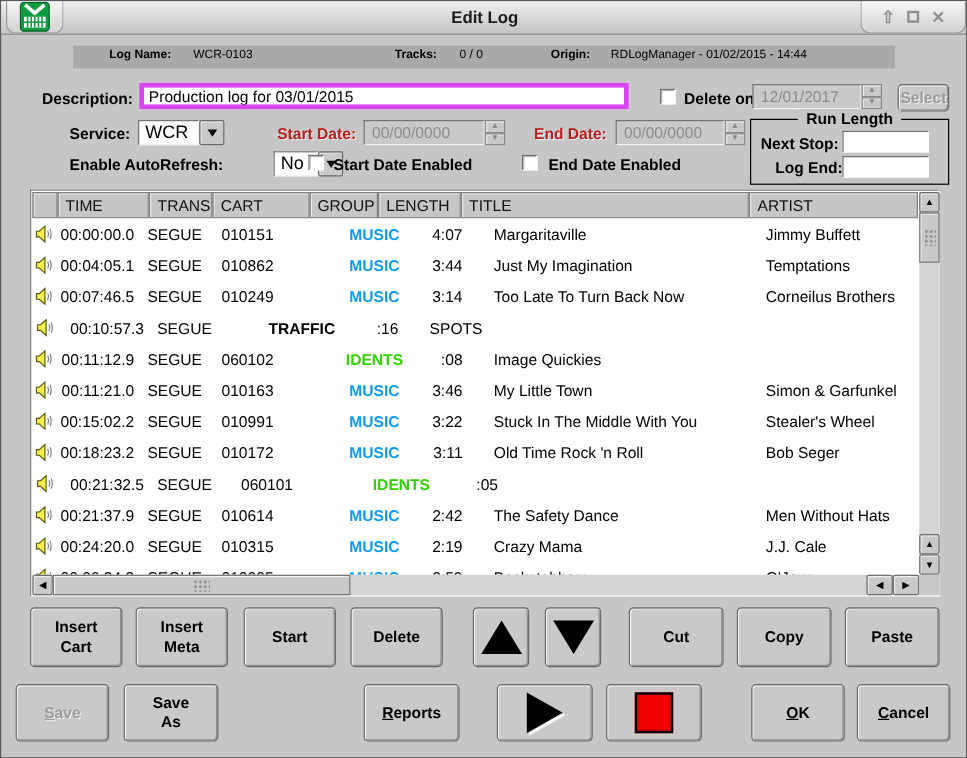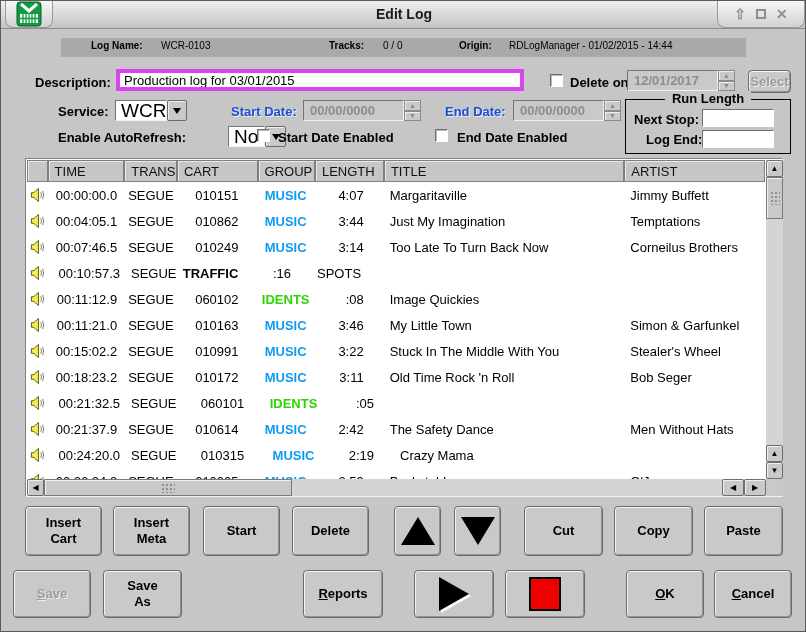--- a/index.html
+++ b/index.html
@@ -21,44 +21,44 @@
   .wbox { width:10px; height:10px; border:2px solid #8f8f8f; display:inline-block; }
 
   
   .infobar { position:absolute; left:60px; top:37px; width:685px; height:19px;
              background:#a9a9a9; }
   .infobar span { position:absolute; top:2px; font-size:10px; white-space:nowrap; }
   .ib-label { font-weight:bold; }
 
   
   .lbl { position:absolute; font-size:13px; font-weight:bold; color:#000; white-space:nowrap; }
-  .lbl.dis { color:#1d4ed8; text-shadow:1px 1px 0 #eeeeee; }
+  .lbl.dis { color:#b91c1c; text-shadow:1px 1px 0 #eeeeee; }
   .desc-input { position:absolute; left:115px; top:68px; width:408px; height:22px;
                 border:4px solid #d946ef; background:#fff; font-family:"Liberation Sans",sans-serif;
                 font-size:13px; padding:0 4px; }
   .cb { position:absolute; width:13px; height:13px; background:#fff;
         border:1px solid; border-color:#6f6f6f #fdfdfd #fdfdfd #6f6f6f;
         box-shadow:inset 1px 1px 0 #b9b9b9; }
   .btn { position:absolute; background:#c9c9c9; border:1px solid #6b6b6b; border-radius:4px;
          box-shadow:inset 1px 1px 0 #f2f2f2, inset -1px -1px 0 #929292;
          font-weight:bold; font-size:13px; color:#000; display:flex; align-items:center;
          justify-content:center; text-align:center; white-space:pre-line; line-height:1.2;
          font-family:"Liberation Sans",sans-serif; }
   .btn.disabled { color:#9c9c9c; text-shadow:1px 1px 0 #ececec; }
   .combo { position:absolute; display:flex; height:21px; }
   .cfield { flex:1; background:#fff; border:1px solid; border-color:#757575 #f2f2f2 #f2f2f2 #757575;
-            font-size:19px; display:flex; align-items:center; padding-left:5px; }
+            font-size:15px; display:flex; align-items:center; padding-left:5px; }
   .cbtn { width:21px; background:#c9c9c9; border:1px solid #6b6b6b; border-radius:2px;
           box-shadow:inset 1px 1px 0 #eee; display:flex; align-items:center; justify-content:center; }
   .tri-dn-s { width:0; height:0; border-left:4px solid transparent; border-right:4px solid transparent;
               border-top:6px solid #000; }
   .spin { position:absolute; display:flex; height:21px; }
   .sfield { flex:1; background:#c9c9c9; color:#8d8d8d; font-size:13px;
             border:1px solid; border-color:#757575 #f0f0f0 #f0f0f0 #757575;
-            display:flex; align-items:center; padding-left:6px;font-weight:bold; }
+            display:flex; align-items:center; padding-left:6px; }
   .sbtns { width:17px; display:flex; flex-direction:column; }
   .sb { flex:1; background:#c9c9c9; border:1px solid #8a8a8a; box-shadow:inset 1px 1px 0 #ededed;
         display:flex; align-items:center; justify-content:center; color:#8a8a8a; font-size:7px; line-height:1; }
   .gbox { position:absolute; border:1px solid #000; }
   .gtitle { position:absolute; top:-9px; left:50%; transform:translateX(-50%);
             background:#c6c6c6; padding:0 7px; font-size:13px; font-weight:bold; white-space:nowrap; }
   .rl-field { position:absolute; width:72px; height:18px; background:#fff;
               border:1px solid; border-color:#6f6f6f #fff #fff #6f6f6f; }
 
   
@@ -72,21 +72,21 @@
            background:#fff; overflow:hidden; }
   .trow { display:flex; height:26px; }
   .c { display:flex; align-items:center; font-size:13px; color:#000; overflow:hidden; white-space:nowrap; }
   .h0,.c0 { width:21px; }  .h1,.c1 { width:79px; }  .h2,.c2 { width:54px; }
   .h3,.c3 { width:83px; }  .h4,.c4 { width:59px; }  .h5,.c5 { width:71px; }
   .h6,.c6 { width:248px; } .h7,.c7 { width:145px; }
   .c0 { justify-content:center; }
   .c1 { justify-content:flex-end; padding-right:7px; }
   .c2 { padding-left:4px; }
   .c3 { justify-content:center; }
-  .c4 { justify-content:center; font-weight:bold; }
+  .c4 { justify-content:center; font-weight:bold;margin-left:41px; }
   .c5 { justify-content:flex-end; padding-right:20px; }
   .c6,.c7 { padding-left:6px;text-align:center; }
 
   
   .vsb { position:absolute; left:740px; top:1px; width:17px; height:319px; background:#d4d4d4; }
   .hsb { position:absolute; left:1px; top:320px; width:739px; height:17px; background:#d4d4d4; }
   .corner { position:absolute; left:740px; top:320px; width:17px; height:17px; background:#c9c9c9; }
   .sbtn { position:absolute; background:#c9c9c9; border:1px solid #6f6f6f; border-radius:2px;
           box-shadow:inset 1px 1px 0 #efefef; display:flex; align-items:center; justify-content:center;
           color:#000; font-size:8px; line-height:1; }
@@ -359,20 +359,21 @@
               <polygon points="9,1 4,5.5 1.5,5.5 1.5,10.5 4,10.5 9,15" fill="#f5ee4e" stroke="#555500" stroke-width="1"></polygon>
               <path d="M11.5,5 Q13,8 11.5,11 M13.5,3.5 Q15.6,8 13.5,12.5" stroke="#777" stroke-width="1" fill="none"></path>
             </svg>
           </span>
           <span class="c c1">00:24:20.0</span>
           <span class="c c2">SEGUE</span>
           <span class="c c3">010315</span>
           <span class="c c4" style="color: rgb(15, 155, 240);">MUSIC</span>
           <span class="c c5">2:19</span>
           <span class="c c6">Crazy Mama</span>
+          <span class="c c7">J.J. Cale</span>
         </div>
         <div class="trow">
           <span class="c c0">
             <svg width="15" height="16" viewBox="0 0 16 16">
               <polygon points="9,1 4,5.5 1.5,5.5 1.5,10.5 4,10.5 9,15" fill="#f5ee4e" stroke="#555500" stroke-width="1"></polygon>
               <path d="M11.5,5 Q13,8 11.5,11 M13.5,3.5 Q15.6,8 13.5,12.5" stroke="#777" stroke-width="1" fill="none"></path>
             </svg>
           </span>
           <span class="c c1">00:26:34.3</span>
           <span class="c c2">SEGUE</span>

